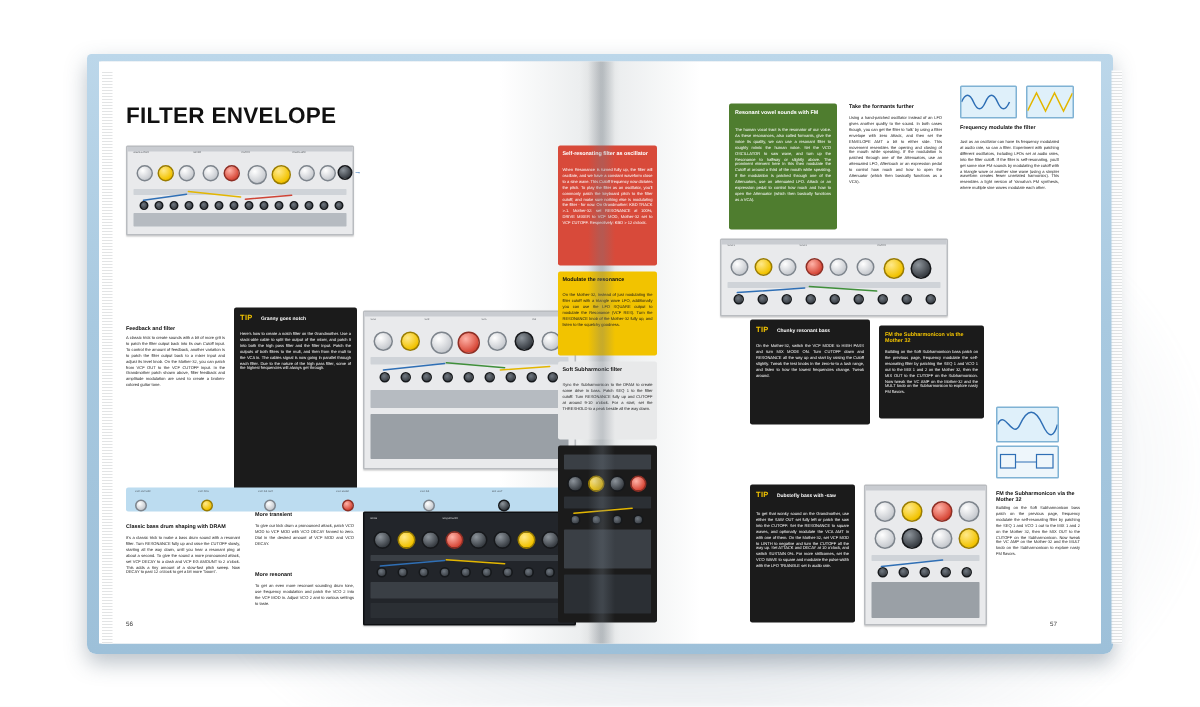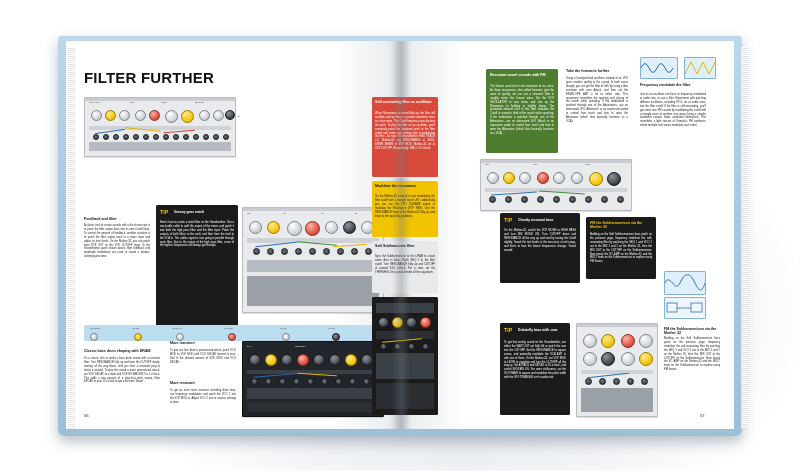--- a/index.html
+++ b/index.html
@@ -83,21 +83,21 @@
 <div class="page">
   <div class="desk"></div>
 
   <div class="book">
     <div class="book-shadow"></div>
     <div class="cover"></div>
     <div class="pages">
 
       <div class="page-left">
 
-        <div class="t title" style="left:18px;top:28px;">FILTER FURTHER</div>
+        <div class="t title" style="left:18px;top:28px;">FILTER ENVELOPE</div>
 
         <div class="synth" style="left:18px;top:56px;width:150px;height:58px;">
           <div class="synth-top"></div>
           <div class="lbl" style="left:4px;top:4px;">OSCILLATOR</div>
           <div class="lbl" style="left:44px;top:4px;">MIXER</div>
           <div class="lbl" style="left:76px;top:4px;">FILTER</div>
           <div class="lbl" style="left:110px;top:4px;">ENVELOPE</div>
 
           <div class="knob" style="left:6px;top:12px;width:9px;height:9px;"></div>
           <div class="knob y" style="left:20px;top:12px;width:9px;height:9px;"></div>

